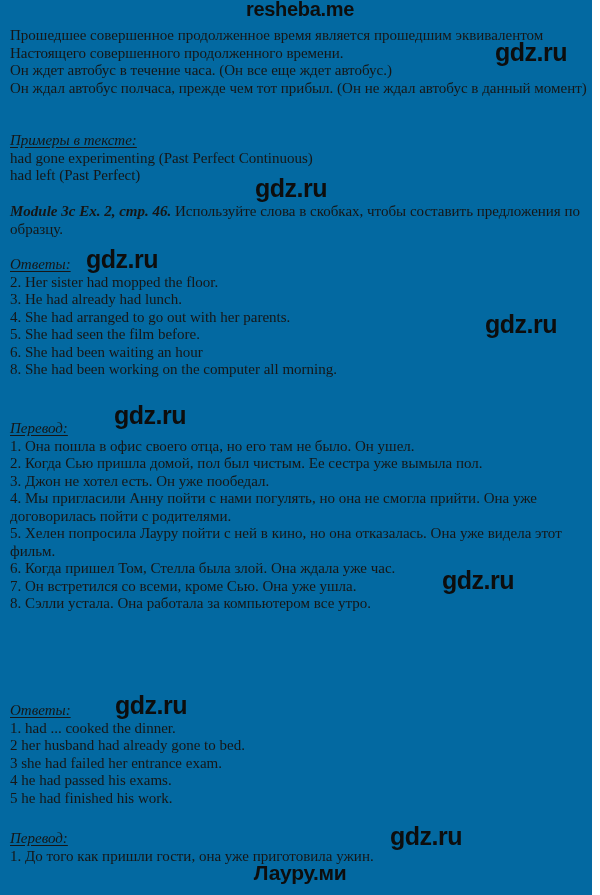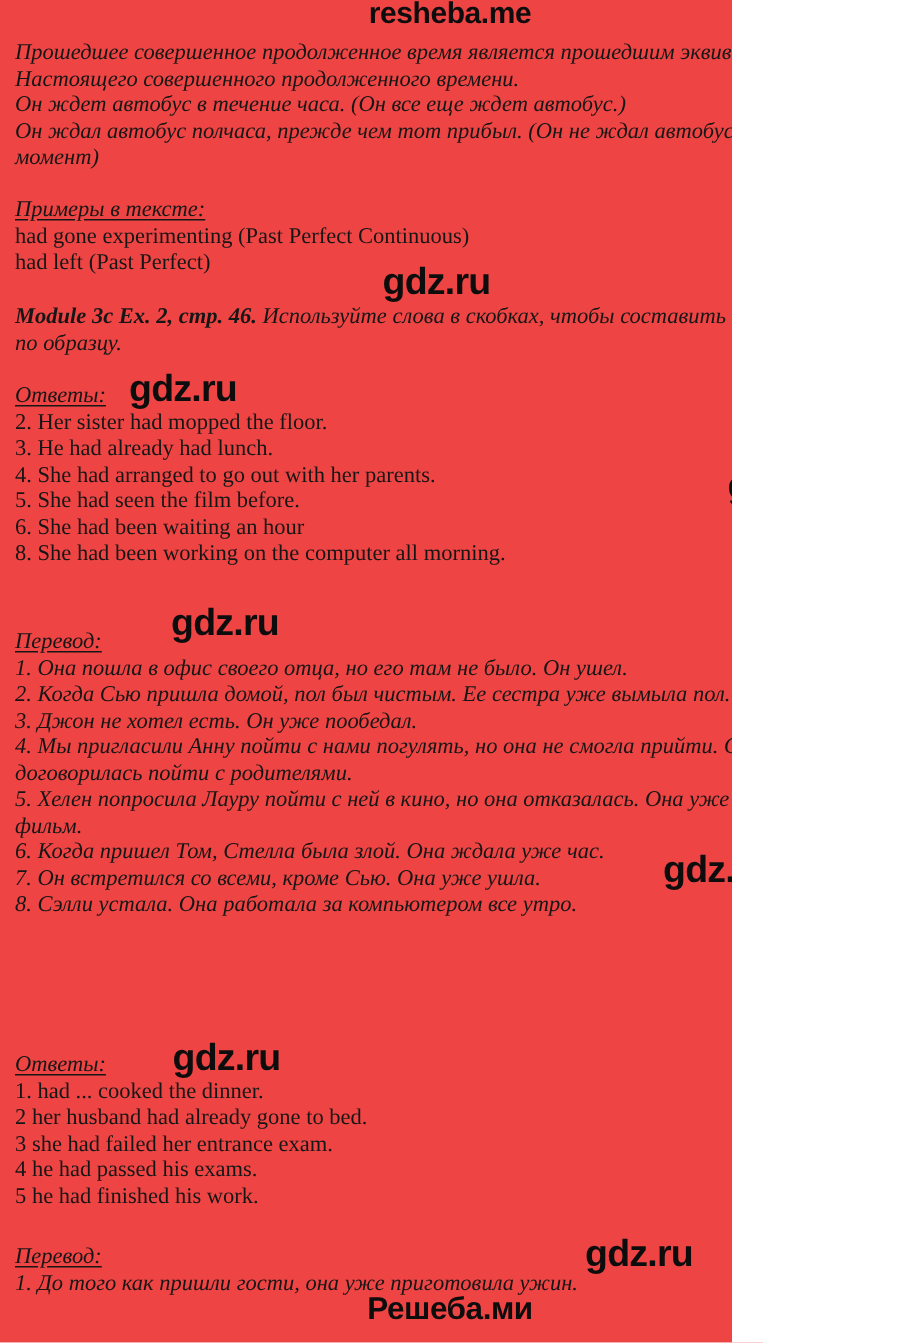--- a/index.html
+++ b/index.html
@@ -1,23 +1,23 @@
 <!DOCTYPE html>
 <html><head>
 <meta charset="utf-8">
 <style>
   html,body { margin:0; padding:0; background:#ffffff; }
   .page {
-    position:relative; width:488px; height:895px; overflow:hidden;
-    background:#ef4444; color:#161616;
+    position:relative; width:592px; height:895px; overflow:hidden;
+    background:#0369a1; color:#161616;
     font-family:"Liberation Serif", serif;
     font-size:15px; line-height:17.5px;
   }
   .abs { position:absolute; left:10px; width:578px; }
-  .rus { font-style:italic; }
+  .rus { }
   .eng { font-style:normal; }
   .heading-underline { font-style:italic; text-decoration:underline; text-underline-offset:2px; }
   .module-title { font-weight:bold; font-style:italic; }
   .brand {
     font-family:"Liberation Sans", sans-serif; font-weight:700;
     letter-spacing:-0.3px; color:#0d0d0d;
   }
   .site-header { position:absolute; top:1px; left:0; width:600px; text-align:center; font-size:20px; }
   .site-footer { position:absolute; top:864px; left:0; width:600px; text-align:center; font-size:21px; }
   .wm { position:absolute; font-family:"Liberation Sans", sans-serif; font-weight:700;
@@ -103,15 +103,15 @@
     <div class="line eng">3 she had failed her entrance exam.</div>
     <div class="line eng">4 he had passed his exams.</div>
     <div class="line eng">5 he had finished his work.</div>
   </div>
 
   <div class="abs sec-ex3-trans">
     <div class="line heading-underline">Перевод:</div>
     <div class="line rus">1. До того как пришли гости, она уже приготовила ужин.</div>
   </div>
 
-  <div class="brand site-footer">Решеба.ми</div>
+  <div class="brand site-footer">Лауру.ми</div>
 
 </div>
 
 </body></html>

